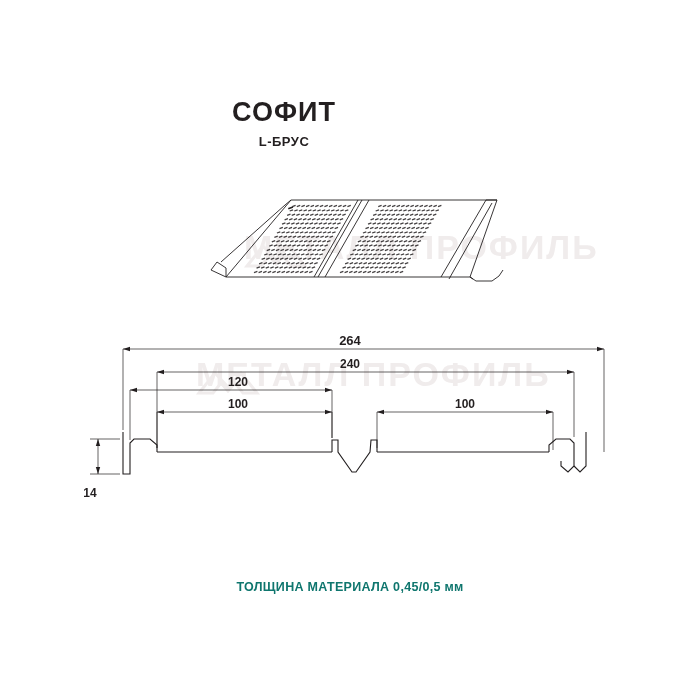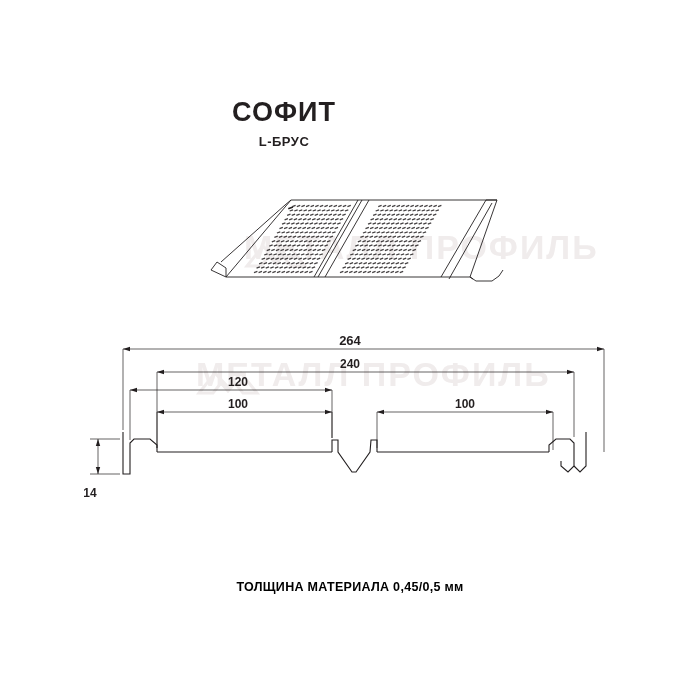--- a/index.html
+++ b/index.html
@@ -47,21 +47,21 @@
   }
   .footer-note {
     position: absolute;
     top: 580px;
     left: 0;
     width: 700px;
     text-align: center;
     font-size: 12.5px;
     font-weight: bold;
     letter-spacing: 0.3px;
-    color: #000000;
+    color: #0f766e;
   }
   .wm {
     position: absolute;
     pointer-events: none;
     color: #f0ecec;
     font-weight: bold;
     font-family: "Liberation Sans", sans-serif;
     white-space: nowrap;
   }
   .wm1 {

